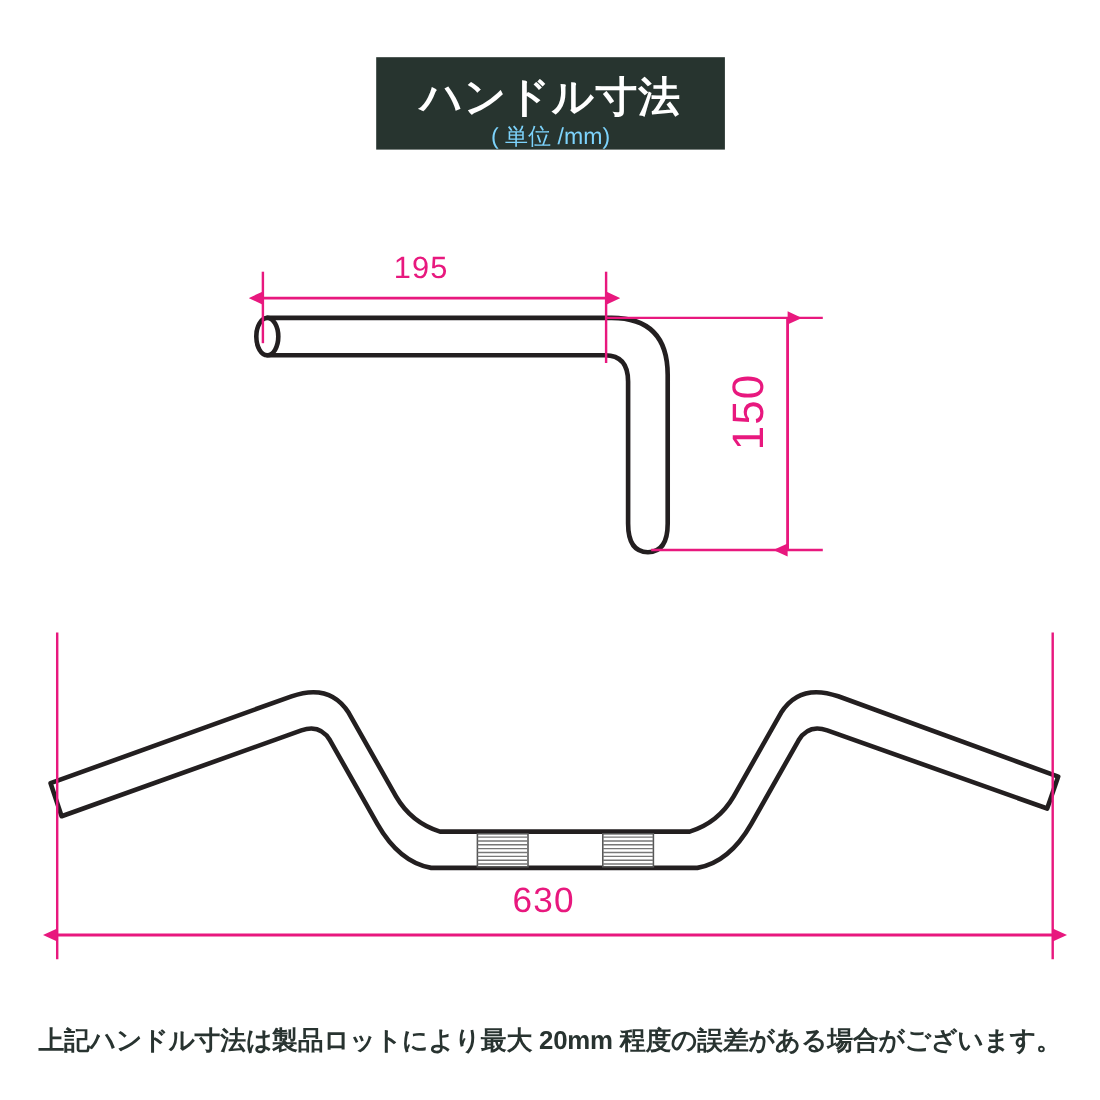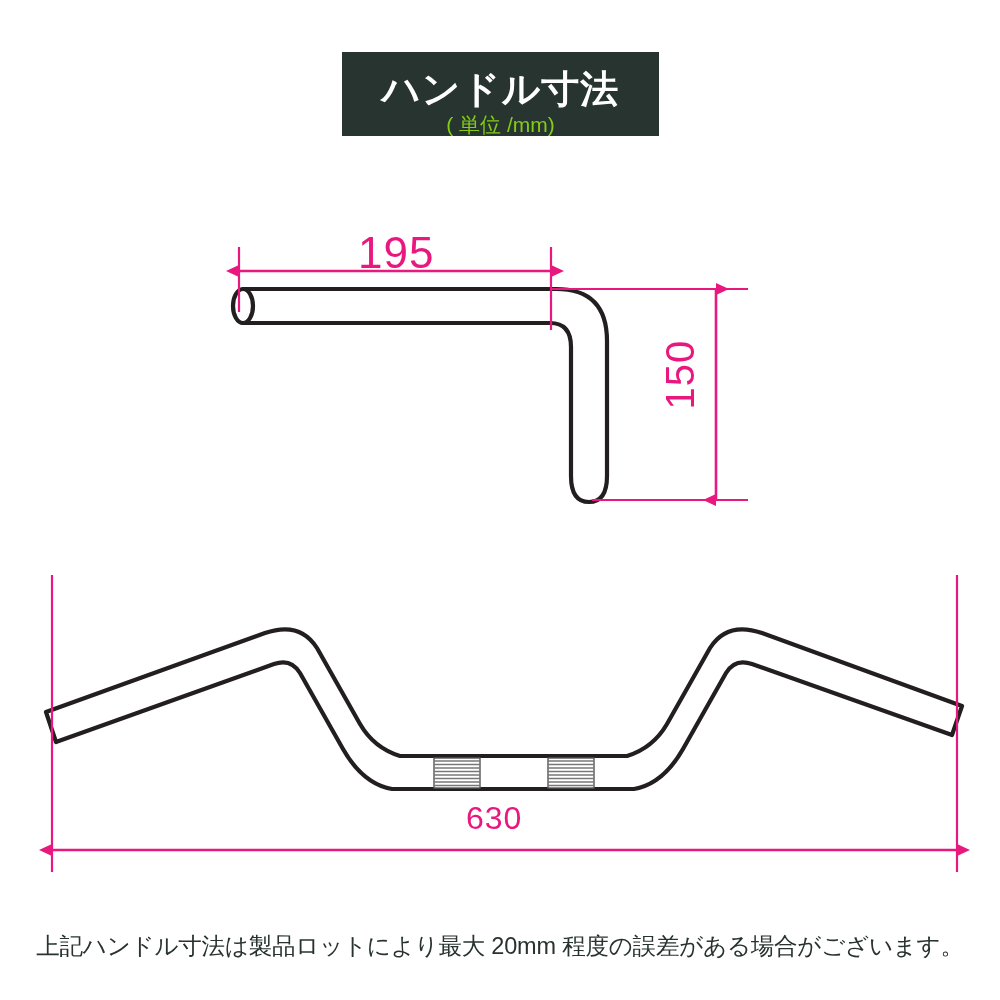--- a/index.html
+++ b/index.html
@@ -40,21 +40,21 @@
   }
   .title-main {
     color: #ffffff;
     font-size: 38px;
     font-weight: bold;
     line-height: 1.05;
     letter-spacing: 1px;
     white-space: nowrap;
   }
   .title-sub {
-    color: #84cc16;
+    color: #7dd3fc;
     font-size: 21px;
     font-weight: normal;
     line-height: 1.1;
     margin-top: 3px;
     white-space: nowrap;
   }
 
   
   svg.draw {
     position: absolute;
@@ -70,21 +70,21 @@
     position: absolute;
     color: #e8187e;
     font-family: "Liberation Sans", "DejaVu Sans", sans-serif;
     font-weight: normal;
     white-space: nowrap;
     user-select: none;
   }
   #dim-195-label {
     left: 358px;
     top: 228px;
-    font-size: 44px;
+    font-size: 28px;
     letter-spacing: 1px;
   }
   #dim-150-label {
     left: 646px;
     top: 352px;
     font-size: 40px;
     letter-spacing: 1px;
     transform: rotate(-90deg);
     transform-origin: 50% 50%;
   }
@@ -97,21 +97,21 @@
 
   
   .footer-note {
     position: absolute;
     left: 0;
     top: 930px;
     width: 1000px;
     text-align: center;
     color: #283330;
     font-size: 23.5px;
-    font-weight: normal;
+    font-weight: bold;
     letter-spacing: -0.2px;
     white-space: nowrap;
   }
 </style>
 </head>
 <body>
 
 <div id="diagram-root">
 
   <div class="title-banner">

